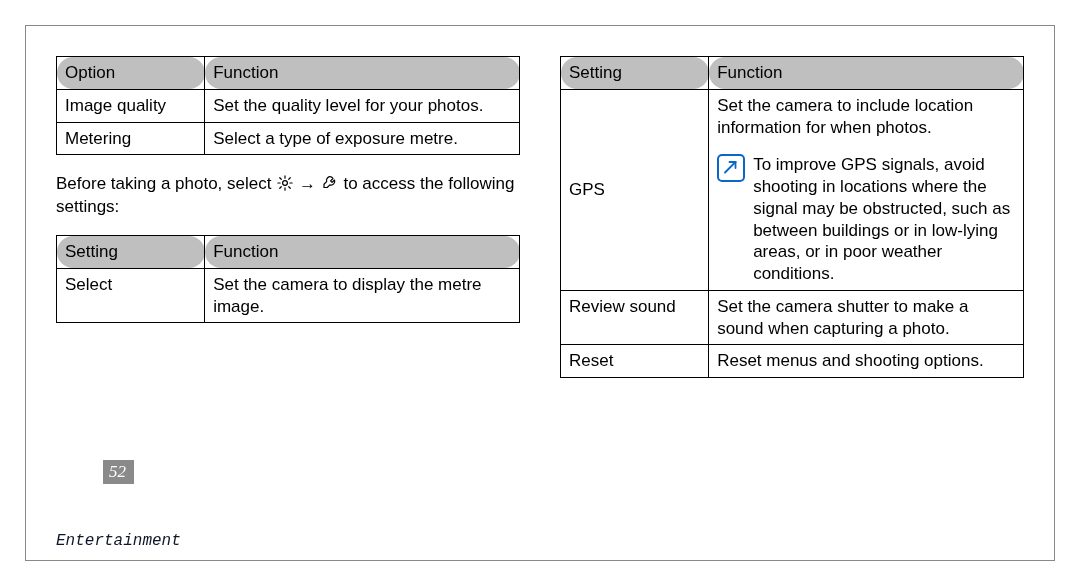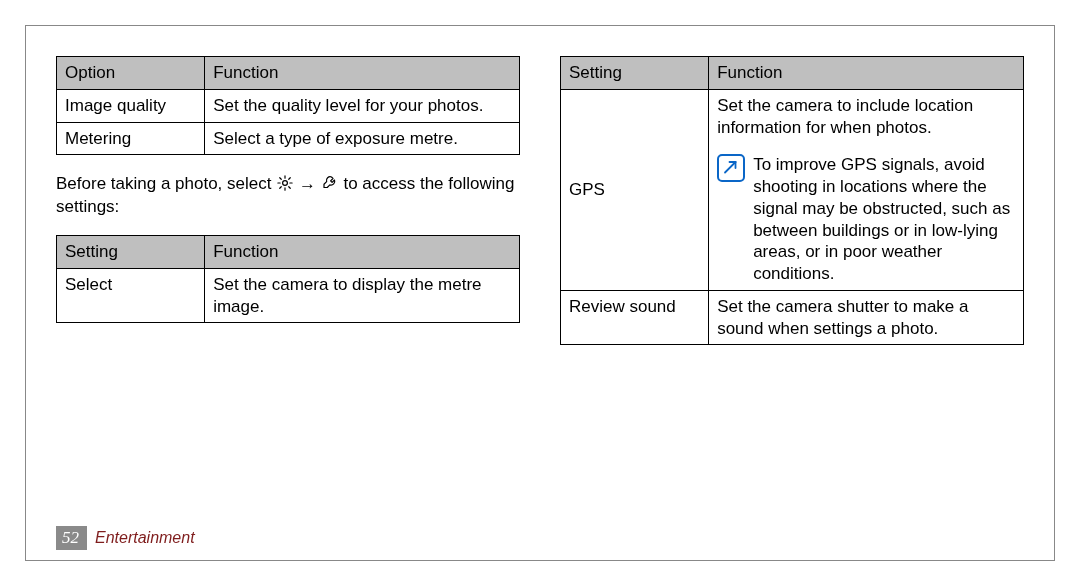--- a/index.html
+++ b/index.html
@@ -40,20 +40,21 @@
     border: 1px solid #000;
     padding: 5px 8px;
     text-align: left;
     vertical-align: top;
     font-weight: 400;
     line-height: 1.28;
     font-size: 17px;
   }
   table.opt th {
     background: #bfbfbf;
+    border-radius: 16px;
   }
   .col1 { width: 32%; }
 
   .intro {
     margin: 10px 0 16px 0;
     line-height: 1.35;
   }
   .icon-inline {
     display: inline-block;
     vertical-align: -3px;
@@ -80,34 +81,36 @@
   .note-icon svg { display: block; }
   .note-text { flex: 1; line-height: 1.28; }
 
   .footer {
     position: absolute;
     left: 30px;
     bottom: 10px;
     display: flex;
     align-items: center;
     gap: 8px;
+    flex-direction: column;
   }
   .pagenum {
     background: #8a8a8a;
     color: #fff;
     font-style: italic;
     font-family: Georgia, 'Times New Roman', serif;
     padding: 2px 8px 2px 6px;
     font-size: 17px;
   }
   .section-name {
     font-style: italic;
-    font-family: Liberation Sans, sans-serif;
-    color: #7f1d1d;
+    font-family: Liberation Mono, monospace;
+    color: #0f172a;
     font-size: 16px;
+    margin-top: 40px;
   }
 </style>
 </head>
 <body>
 
 <div class="page">
   <div class="columns">
 
     <div class="col">
 
@@ -181,21 +184,25 @@
                     <path d="M18 4 h-8"></path>
                   </svg>
                 </div>
                 <div class="note-text">To improve GPS signals, avoid shooting in locations where the signal may be obstructed, such as between buildings or in low-lying areas, or in poor weather conditions.</div>
               </div>
             </div>
           </td>
         </tr>
         <tr>
           <td>Review sound</td>
-          <td>Set the camera shutter to make a sound when settings a photo.</td>
+          <td>Set the camera shutter to make a sound when capturing a photo.</td>
+        </tr>
+        <tr>
+          <td>Reset</td>
+          <td>Reset menus and shooting options.</td>
         </tr>
       </tbody>
         </table>
 
     </div>
 
   </div>
 
   <div class="footer">
     <span class="pagenum">52</span>

